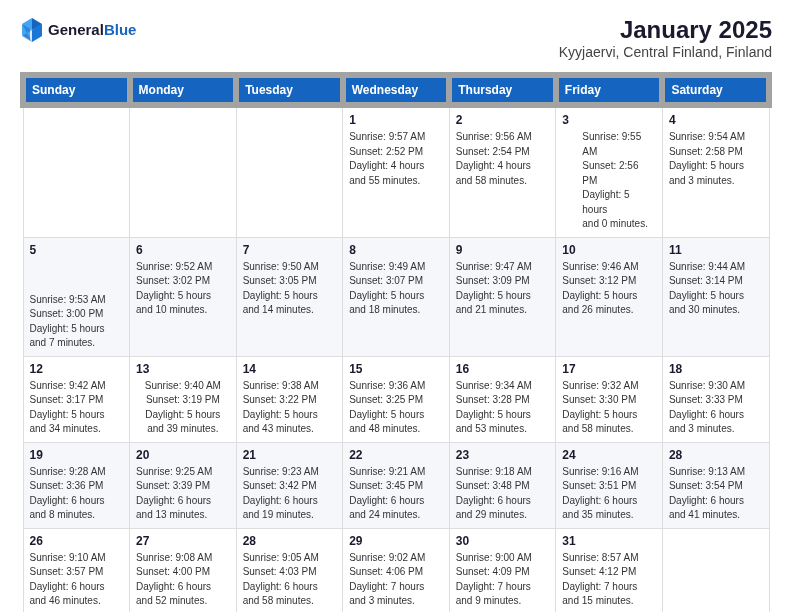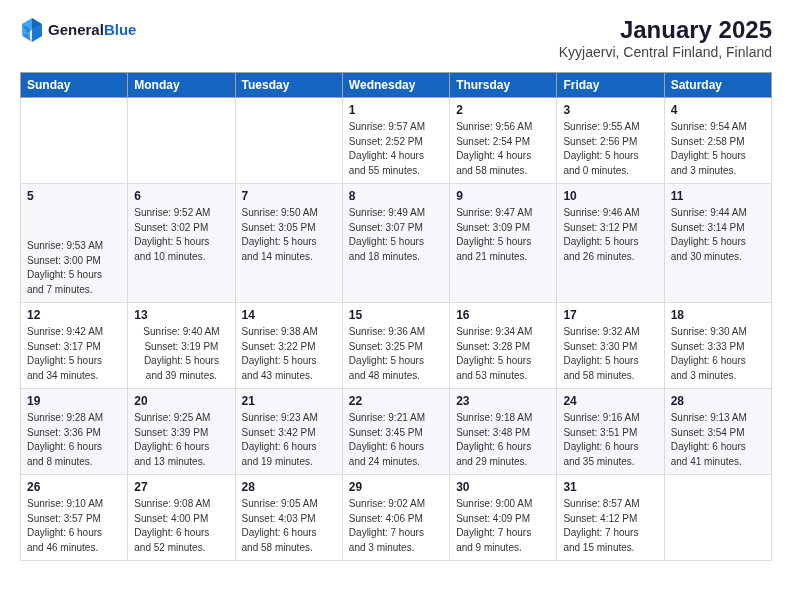--- a/index.html
+++ b/index.html
@@ -60,21 +60,21 @@
       border-collapse: collapse;
       border: 1px solid #ccc;
     }
     .calendar th {
       background: #1565c0;
       color: #fff;
       font-size: 12px;
       font-weight: bold;
       padding: 5px 6px;
       text-align: left;
-      border: 1px solid #a3a3a3;
+      border: 6px solid #a3a3a3;
     }
     .calendar td {
       vertical-align: top;
       padding: 5px 6px;
       font-size: 10px;
       color: #333;
       border: 1px solid #ddd;
       width: calc(100% / 7);
       min-height: 80px;
       background: #fff;
@@ -150,21 +150,21 @@
           </td>
           <td>
             <span class="day-num">2</span>
             <div class="day-info" style="white-space: pre-line;">Sunrise: 9:56 AM
 Sunset: 2:54 PM
 Daylight: 4 hours
 and 58 minutes.</div>
           </td>
           <td>
             <span class="day-num">3</span>
-            <div class="day-info" style="white-space: pre-line;">Sunrise: 9:55 AM
+            <div class="day-info" style="white-space: pre-line; margin-left: 20px;">Sunrise: 9:55 AM
 Sunset: 2:56 PM
 Daylight: 5 hours
 and 0 minutes.</div>
           </td>
           <td>
             <span class="day-num">4</span>
             <div class="day-info" style="white-space: pre-line;">Sunrise: 9:54 AM
 Sunset: 2:58 PM
 Daylight: 5 hours
 and 3 minutes.</div>

